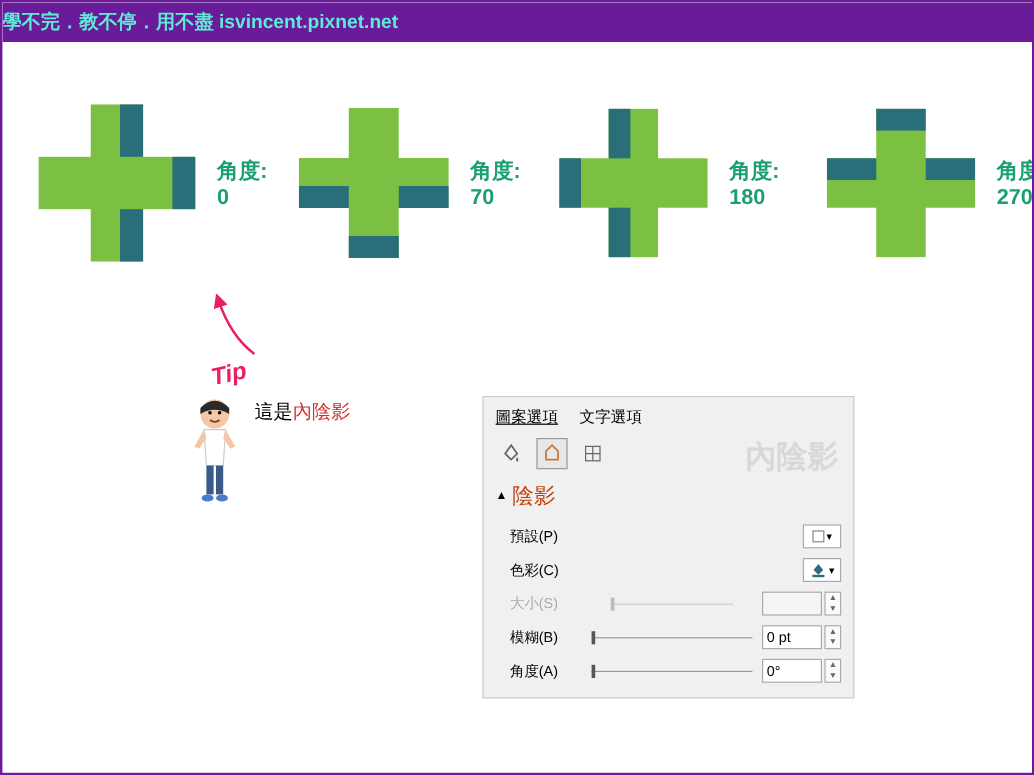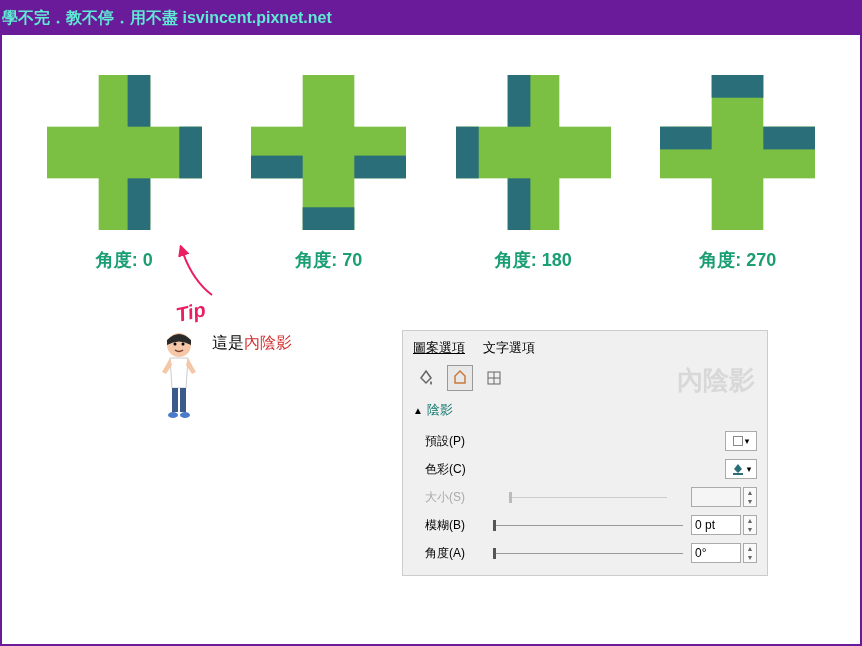--- a/index.html
+++ b/index.html
@@ -1,38 +1,38 @@
 <!DOCTYPE html>
 <html><head>
   <meta charset="utf-8">
   <style>
     * { margin: 0; padding: 0; box-sizing: border-box; }
     body { font-family: "Microsoft JhengHei", Arial, sans-serif; background: #fff; width: 862px; height: 646px; border: 2px solid #6a1b9a; }
     .header { background: #6a1b9a; color: #5eead4; padding: 6px 0; font-size: 16px; font-weight: bold; }
     .content { padding: 40px 30px 0; position: relative; }
     .cross-row { display: flex; justify-content: space-around; gap: 20px; }
-    .cross-item { display: flex; flex-direction: column; align-items: center; gap: 18px; }
+    .cross-item { display: flex; flex-direction: row; align-items: center; gap: 18px; }
     .cross-svg { width: 155px; height: 155px; }
     .angle-label { color: #1a9e73; font-size: 18px; font-weight: bold; }
     .tip-area { position: absolute; top: 210px; left: 150px; width: 200px; }
     .arrow-svg { position: absolute; top: 0; left: 20px; }
     .tip-text { color: #e91e63; font-size: 20px; font-weight: bold; font-style: italic; position: absolute; top: 56px; left: 24px; transform: rotate(-12deg); }
     .char { position: absolute; top: 85px; left: 0; width: 55px; height: 95px; }
     .tip-msg { position: absolute; top: 88px; left: 60px; font-size: 16px; }
     .tip-msg .red { color: #d32f2f; }
-    .panel { position: absolute; top: 295px; left: 400px; width: 366px; background: #f0f0f0; border: 1px solid #ccc; padding: 8px 10px; font-size: 13px; }
+    .panel { position: absolute; top: 295px; left: 400px; width: 310px; background: #f0f0f0; border: 1px solid #ccc; padding: 8px 10px; font-size: 13px; }
     .panel-tabs { display: flex; gap: 18px; margin-bottom: 8px; }
     .panel-tabs span { font-size: 13px; }
     .icon-row { display: flex; align-items: center; gap: 8px; margin-bottom: 10px; }
     .icon-box { width: 26px; height: 26px; display: flex; align-items: center; justify-content: center; }
     .icon-box.sel { border: 1px solid #999; background: #e8e8e8; }
     .watermark { position: absolute; right: 12px; top: 32px; font-size: 26px; font-weight: bold; color: #d8d8d8; }
     .section-hdr { display: flex; align-items: center; gap: 4px; margin-bottom: 8px; }
     .section-hdr .tri { font-size: 10px; }
-    .section-hdr .title { color: #0f766e; font-size: 13px; }
+    .section-hdr .title { color: #c2410c; font-size: 18px; }
     .prop-row { display: flex; align-items: center; justify-content: space-between; padding: 4px 0 4px 12px; }
     .prop-row.disabled { color: #aaa; gap: 16px; }
     .prop-label { font-size: 12px; min-width: 60px; }
     .slider-area { flex: 1; display: flex; align-items: center; margin: 0 8px; }
     .slider-track { flex: 1; height: 1px; background: #999; position: relative; }
     .slider-thumb { position: absolute; left: 0; top: -5px; width: 3px; height: 11px; background: #555; }
     .val-input { width: 50px; height: 20px; border: 1px solid #aaa; background: #fff; font-size: 12px; padding: 0 3px; text-align: left; }
     .spin { width: 14px; height: 20px; display: flex; flex-direction: column; border: 1px solid #aaa; background: #fafafa; }
     .spin div { flex: 1; text-align: center; font-size: 7px; line-height: 9px; color: #666; }
     .preset-btn, .color-btn { width: 32px; height: 20px; border: 1px solid #aaa; background: #fff; display: flex; align-items: center; justify-content: center; gap: 2px; font-size: 9px; }

